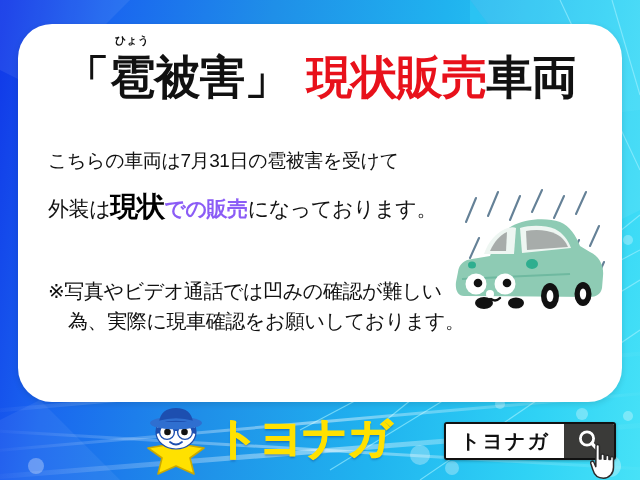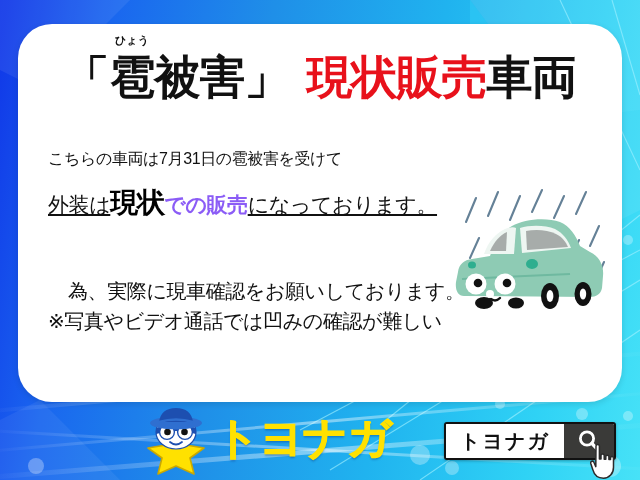--- a/index.html
+++ b/index.html
@@ -37,27 +37,27 @@
   }
   .t-blk{ font-size:46px; font-weight:900; color:#111; letter-spacing:-1px;
           vertical-align:middle; line-height:1; }
   .t-red{ font-size:46px; font-weight:900; color:#e8111b; letter-spacing:-1px;
           vertical-align:middle; line-height:1;margin-left:16px; }
   .bracket{ font-size:46px; font-weight:900; color:#111; vertical-align:middle; line-height:1;}
 
   
   #body-copy{ position:absolute; left:30px; top:124px; width:430px; }
   .bline{
-    font-size:16px; color:#111; line-height:1.42; letter-spacing:-0.4px;
+    font-size:19px; color:#111; line-height:1.42; letter-spacing:-0.4px;
     white-space:nowrap; font-weight:500;
   }
   .uline{ text-decoration:underline; text-decoration-thickness:2px; text-underline-offset:2px; }
 
   #sales-line{ margin-top:13px; white-space:nowrap; }
-  .s-blk{ font-size:21px; color:#111; letter-spacing:-0.4px; font-weight:500; vertical-align:baseline;text-decoration:underline;}
+  .s-blk{ font-size:21px; color:#111; letter-spacing:-0.4px; font-weight:500; vertical-align:baseline;}
   .s-red-big{ font-size:28px; color:#000000; font-weight:900; letter-spacing:-1px; vertical-align:baseline;}
   .s-red-sm{ font-size:21px; color:#8b5cf6; font-weight:700; letter-spacing:-0.4px; vertical-align:baseline;}
 
   #note{ position:absolute; left:30px; top:252px; width:440px; }
   .nline{ font-size:20px; color:#111; line-height:1.5; letter-spacing:-0.4px; white-space:nowrap; font-weight:500;}
   .nline.indent{ padding-left:20px; }
 
   
   #car-art{ position:absolute; left:432px; top:160px; width:170px; height:150px; }
 
@@ -146,22 +146,22 @@
       <span class="bracket">「</span><span class="ruby-holder"><span class="furigana">ひょう</span><span class="t-blk">雹</span></span><span class="t-blk">被害</span><span class="bracket">」</span><span class="t-red">現状販売</span><span class="t-blk">車両</span>
     </div>
 
     <div id="body-copy">
       <div class="bline">こちらの車両は7月31日の雹被害を受けて</div>
 
       <div id="sales-line"><span class="s-blk">外装は</span><span class="s-red-big">現状</span><span class="s-red-sm">での販売</span><span class="s-blk">になっております。</span></div>
     </div>
 
     <div id="note">
+      <div class="nline">※写真やビデオ通話では凹みの確認が難しい</div>
       <div class="nline indent">為、実際に現車確認をお願いしております。</div>
-      <div class="nline">※写真やビデオ通話では凹みの確認が難しい</div>
     </div>
 
     <svg id="car-art" viewBox="0 0 170 150">
 
       <g stroke="#4a6b85" stroke-width="2.1" stroke-linecap="round" opacity=".85">
         <line x1="16" y1="38" x2="26" y2="14"></line>
         <line x1="38" y1="32" x2="48" y2="8"></line>
         <line x1="60" y1="36" x2="70" y2="12"></line>
         <line x1="82" y1="28" x2="92" y2="6"></line>
         <line x1="104" y1="34" x2="114" y2="12"></line>

